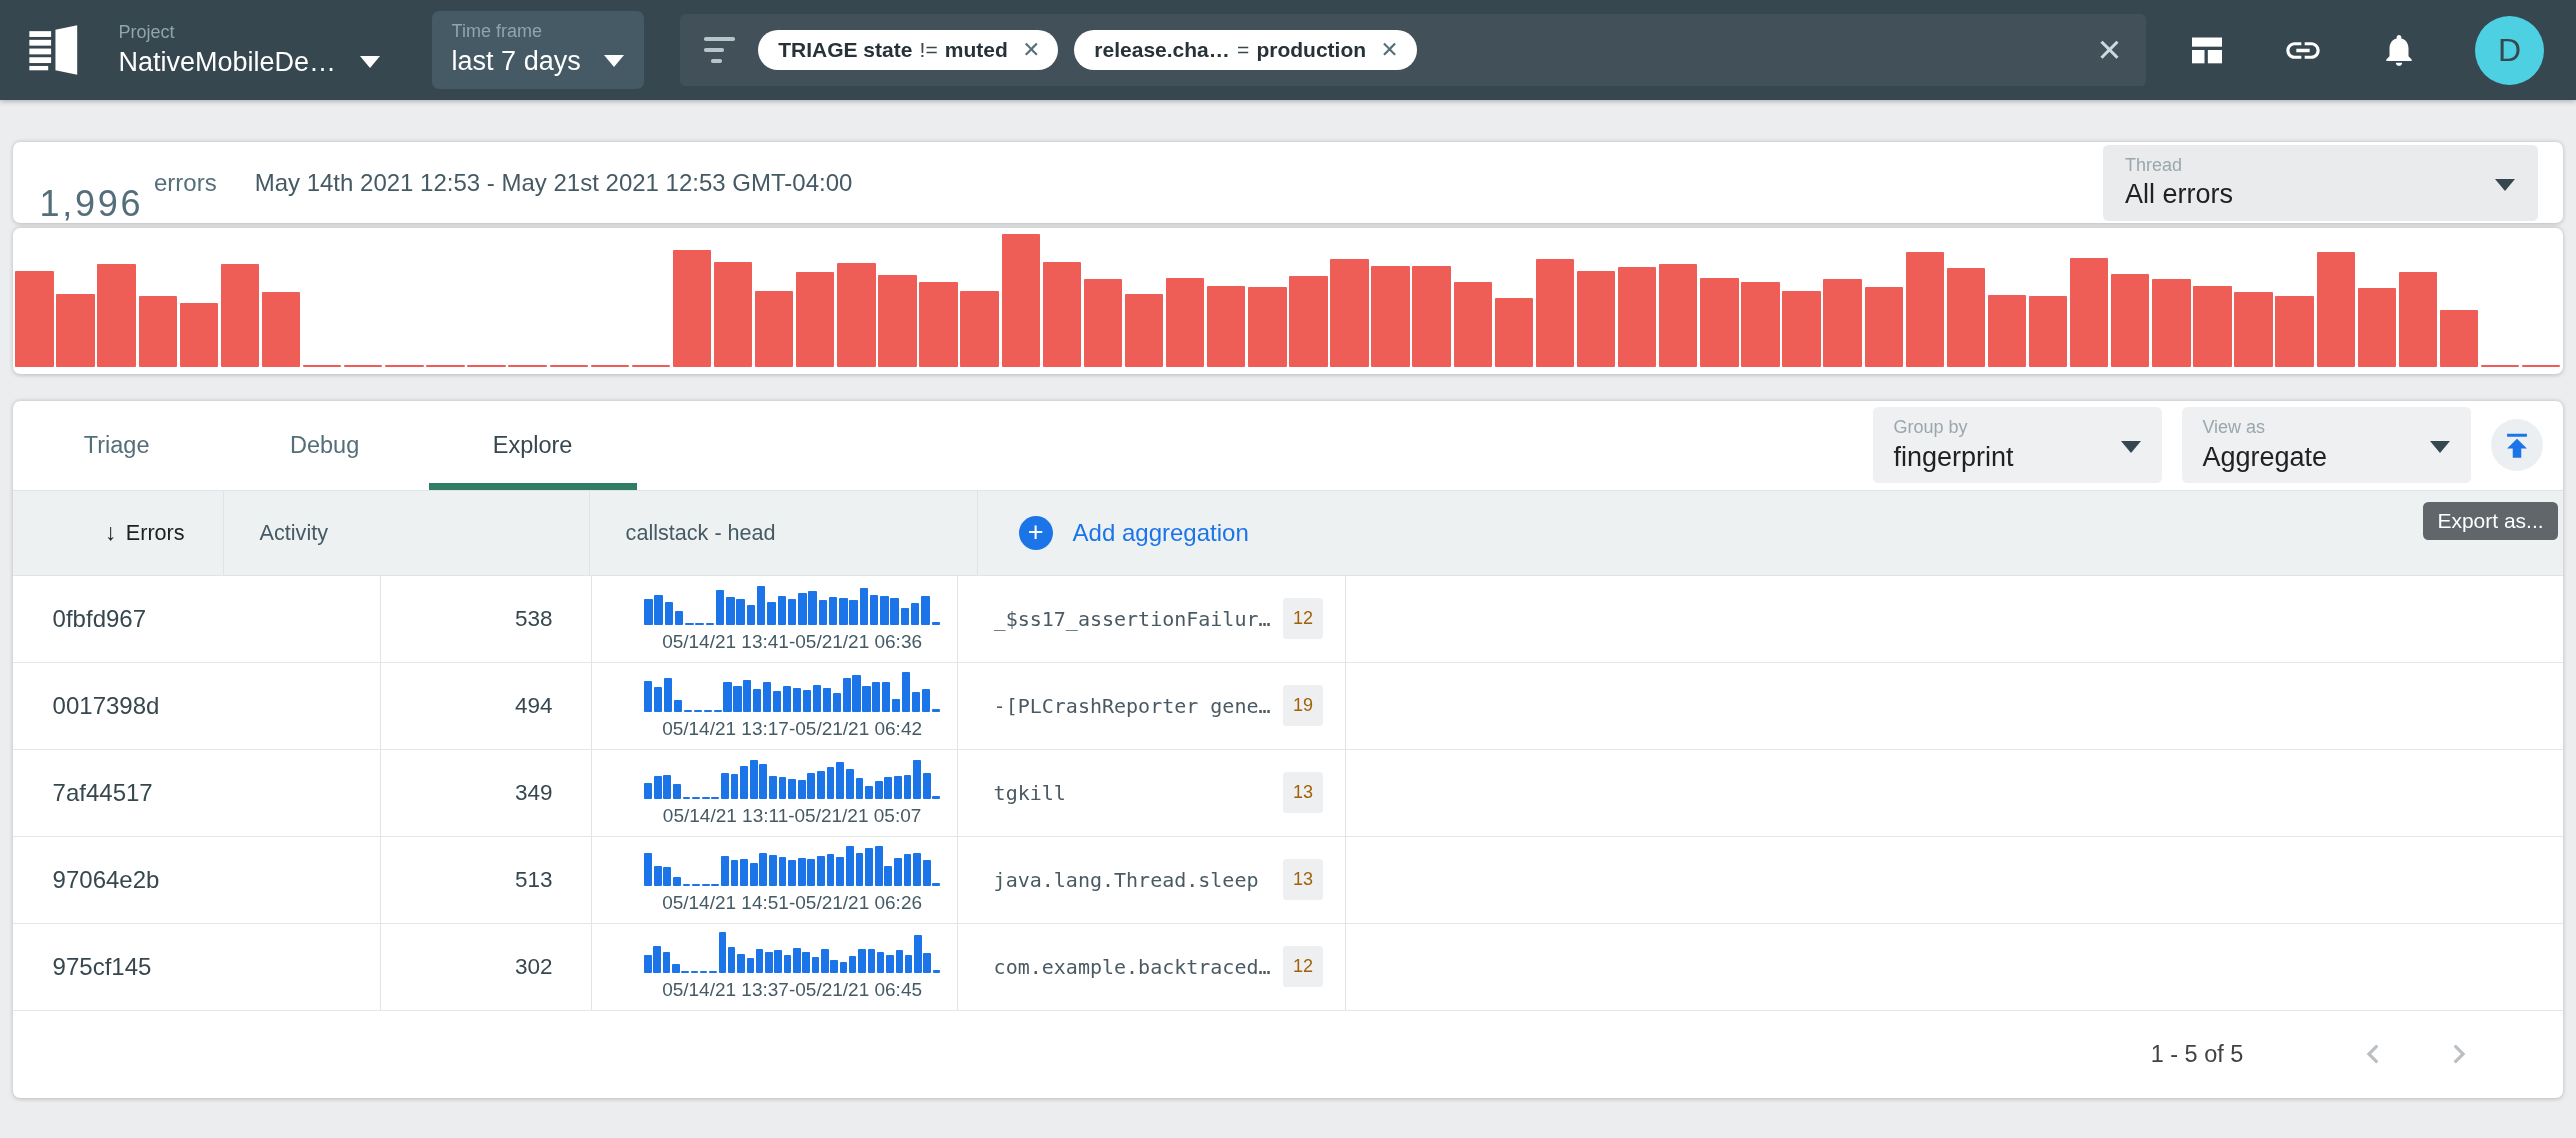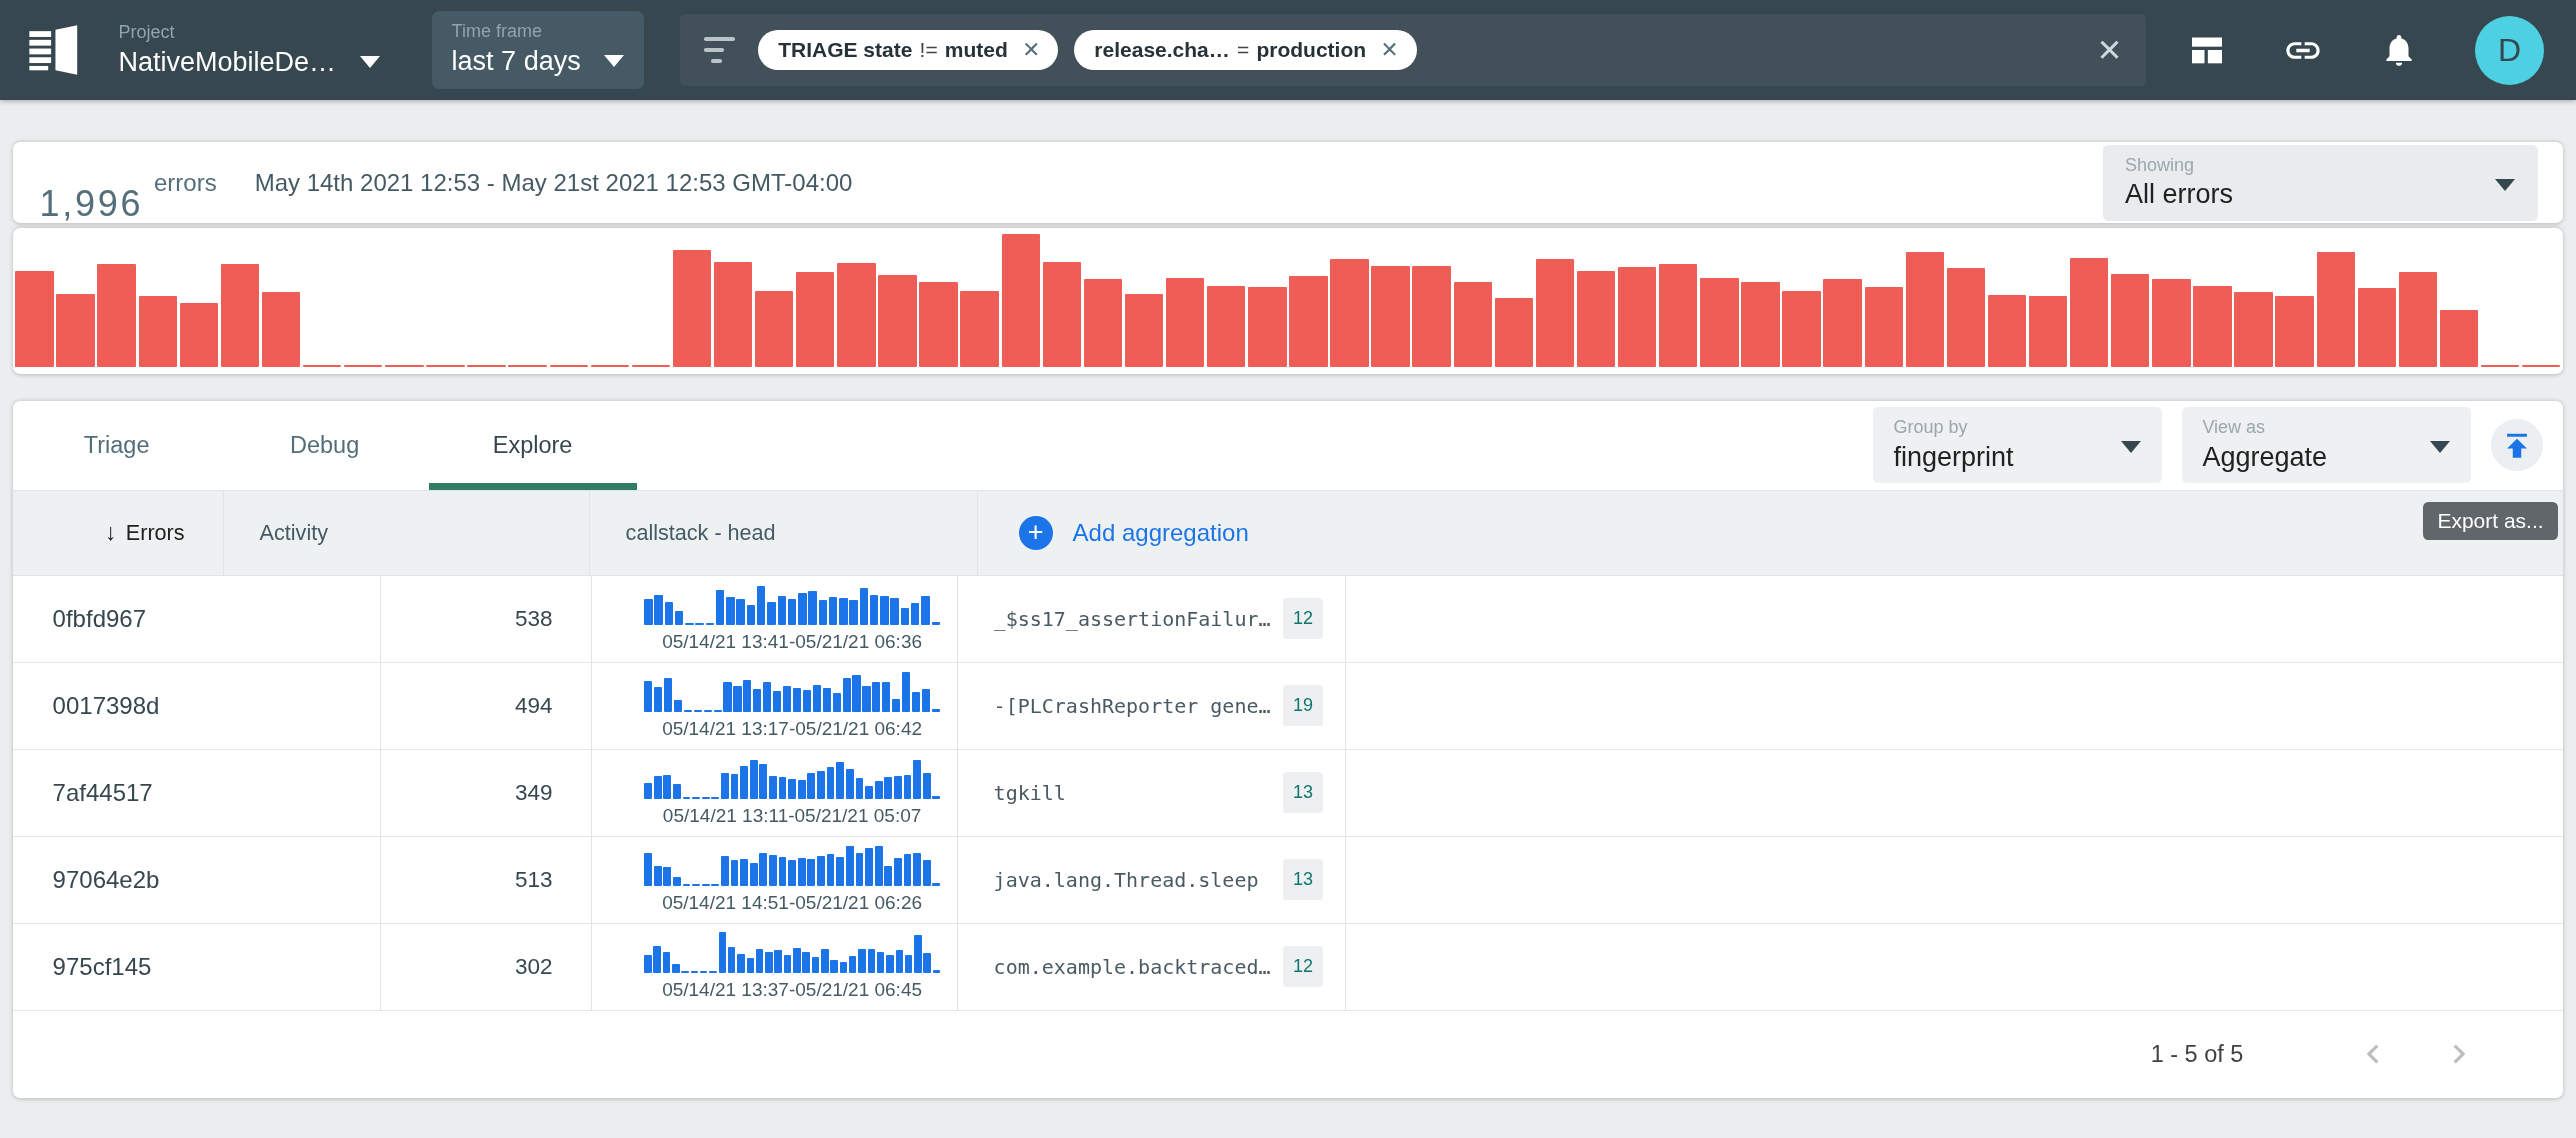--- a/index.html
+++ b/index.html
@@ -117,21 +117,21 @@
   .sort-arrow { font-size:23.5px; color:#212121; }
   .fp { font-size:24px; color:#37474f; }
   .errval { font-size:22.5px; color:#37474f; }
   
   .activity { display:flex; flex-direction:column; justify-content:center; }
   .spark { width:296px; height:41px; display:flex; align-items:flex-end; gap:1.8px; }
   .spark i { flex:1; background:#1b74e8; border-radius:0.9px; display:block; }
   .spark-dates { width:296px; display:flex; justify-content:center; font-size:19px; color:#455a64; margin-top:6.3px; }
   
   .cs-text { font-family:"DejaVu Sans Mono", monospace; font-size:20px; color:#4a5a63; white-space:nowrap; overflow:hidden; }
-  .badge { margin-left:auto; background:#edeff1; border-radius:3.6px; padding:10px 10px; font-size:18px; color:#0f766e; flex:none; }
+  .badge { margin-left:auto; background:#edeff1; border-radius:3.6px; padding:10px 10px; font-size:18px; color:#a16207; flex:none; }
   
   .add-agg { display:flex; align-items:center; gap:20px; background:none; border:none; cursor:pointer; font-family:inherit; }
   .plus-circle { width:34px; height:34px; border-radius:50%; background:#1b74e8; color:#ffffff; font-size:27px; line-height:32px; text-align:center; flex:none; }
   .add-agg span.lbl { font-size:24px; color:#1b74e8; }
   
   .tfoot { height:87px; display:flex; align-items:center; justify-content:flex-end; padding-right:83px; }
   .page-info { font-size:23.5px; color:#424242; margin-right:108px; }
   .pager-btn { background:none; border:none; cursor:pointer; width:43px; height:43px; display:flex; align-items:center; justify-content:center; }
   .pager-btn + .pager-btn { margin-left:43px; }
 </style>
@@ -211,21 +211,21 @@
     </span>
     <span class="avatar">D</span>
   </div>
 </header>
 
 <section class="card summary-card">
   <span class="count">1,996</span>
   <span class="count-unit">errors</span>
   <span class="date-range">May 14th 2021 12:53 - May 21st 2021 12:53 GMT-04:00</span>
   <div class="showing-box">
-    <div class="sel-label">Showing</div>
+    <div class="sel-label">Thread</div>
     <div class="sel-value">All errors</div>
     <span class="caret dark"></span>
   </div>
 </section>
 
 <section class="card histo-card">
   <div class="histogram" id="histogram">
       <div class="hbar" style="height: 96px; background: rgb(238, 93, 86);"></div>
       <div class="hbar" style="height: 73px; background: rgb(238, 93, 86);"></div>
       <div class="hbar" style="height: 103px; background: rgb(238, 93, 86);"></div>

